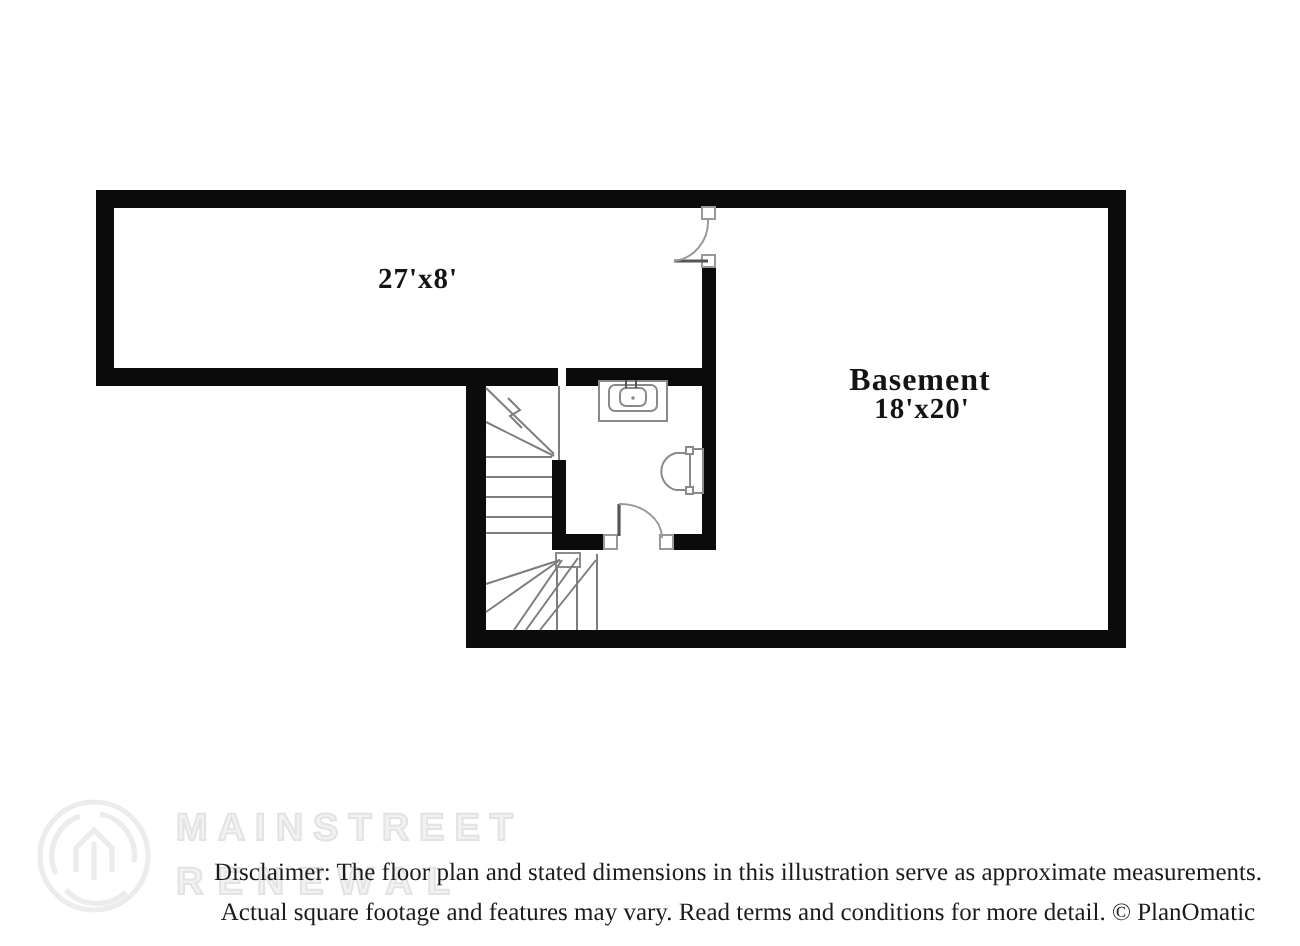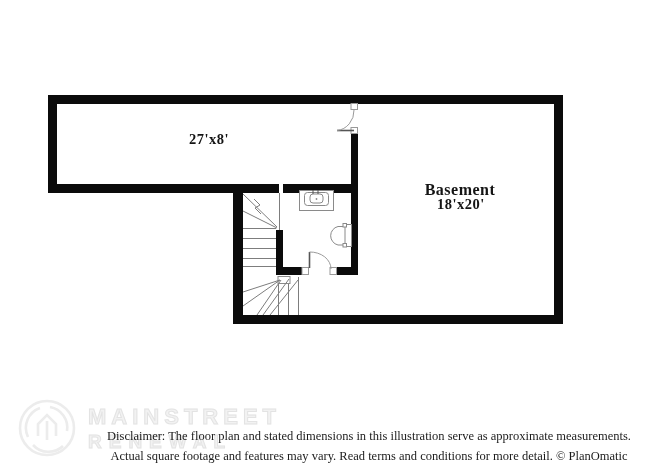--- a/index.html
+++ b/index.html
@@ -6,21 +6,21 @@
   .canvas{
     position:relative;width:650px;height:473px;background:#ffffff;
     overflow:hidden;font-family:"Liberation Serif",serif;
   }
   .plan-svg{position:absolute;left:0;top:0;z-index:2;}
   .watermark{position:absolute;z-index:0;color:#f0f0f0;}
   .wm-text{
     position:absolute;font-family:"Liberation Sans",sans-serif;
     color:#f2f2f2;-webkit-text-stroke:1px #e3e3e3;white-space:nowrap;
   }
-  .wm-line1{left:88px;top:404px;font-size:22px;letter-spacing:5px;font-weight:bold;}
+  .wm-line1{left:88px;top:404px;font-size:19px;letter-spacing:5px;font-weight:bold;}
   .wm-line2{left:88px;top:431px;font-size:19px;letter-spacing:7px;font-weight:bold;}
   .disclaimer{
     position:absolute;left:88px;top:426px;width:562px;z-index:3;
     text-align:center;font-family:"Liberation Serif",serif;
     font-size:12.5px;line-height:20px;color:#1b1b1b;
   }
   .room-label{font-family:"Liberation Serif",serif;font-weight:bold;fill:#141414;}
 </style>
 </head>
 <body>

